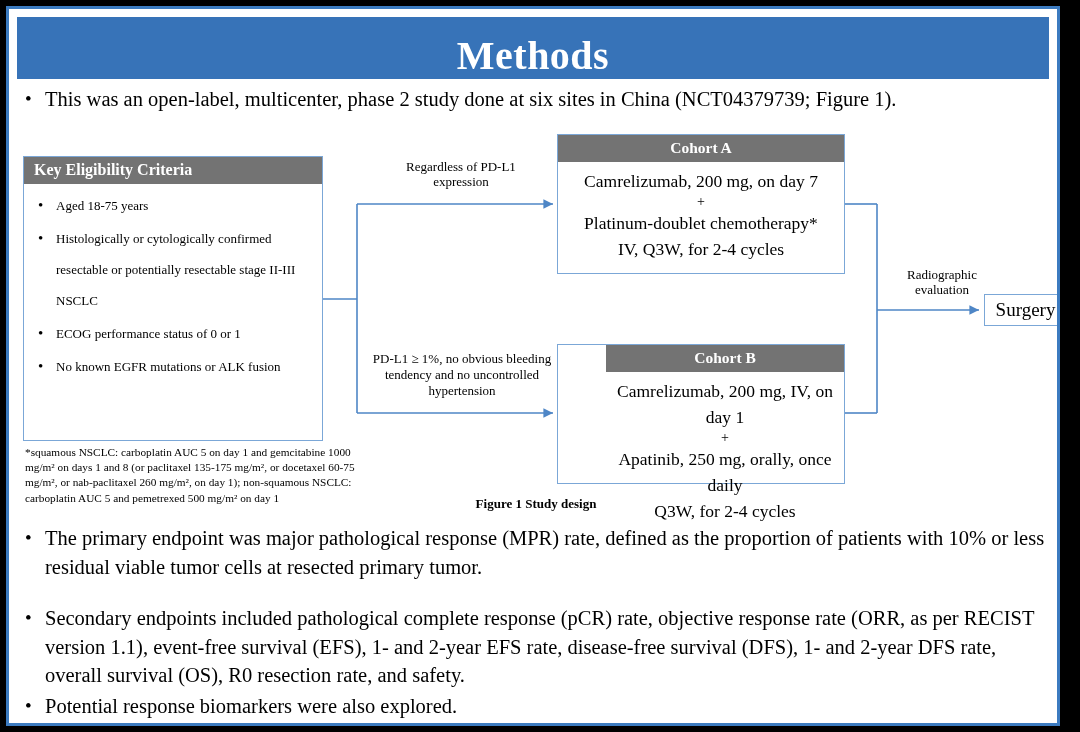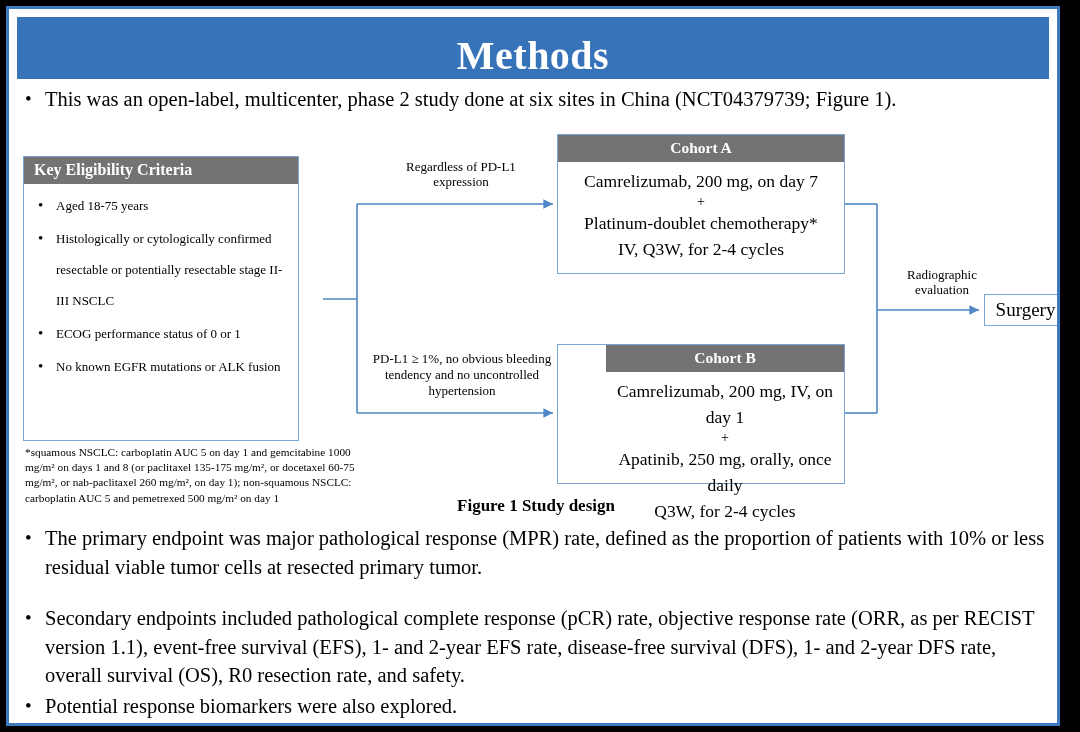--- a/index.html
+++ b/index.html
@@ -78,21 +78,21 @@
     font-family:"Liberation Serif", serif;
   }
   .box-head.left-align{
     text-align:left;padding-left:10px;font-size:16px;
   }
   .box-body{
     padding:6px 8px 8px 8px;
   }
 
   
-  #elig-box{left:14px;top:29px;width:276px;height:285px;border:1.5px solid #7BA7D7;}
+  #elig-box{left:14px;top:29px;width:300px;height:285px;border:1.5px solid #7BA7D7;}
   #elig-box .crit-item{
     display:flex;align-items:flex-start;
     margin:0 0 2px 0;
   }
   #elig-box .crit-dot{
     flex:0 0 18px;font-size:15px;line-height:31px;padding-left:6px;
   }
   #elig-box .crit-text{
     font-size:13px;line-height:31px;
   }
@@ -127,21 +127,21 @@
   #annot-pdl1-top{left:372px;top:32px;width:160px;}
   #annot-pdl1-bot{left:358px;top:224px;width:190px;line-height:16px;}
   #annot-radio{left:878px;top:140px;width:110px;line-height:15px;}
 
   
   #connectors{position:absolute;left:0;top:0;width:1054px;height:370px;}
 
   
   #fig-caption{
     position:absolute;left:0;top:487px;width:1054px;text-align:center;
-    font-size:17px;font-weight:bold;color:#000;
+    font-size:13px;font-weight:bold;color:#000;
   }
 
   
   #bullet-primary{left:16px;top:515px;width:1022px;}
   #bullet-secondary{left:16px;top:595px;width:1022px;}
   #bullet-biomarker{left:16px;top:683px;width:1022px;}
   #bullet-primary .bullet-text,
   #bullet-secondary .bullet-text,
   #bullet-biomarker .bullet-text{font-size:20.5px;line-height:28.5px;}
   .bullet-row .bullet-dot{font-size:19px;line-height:28px;}

